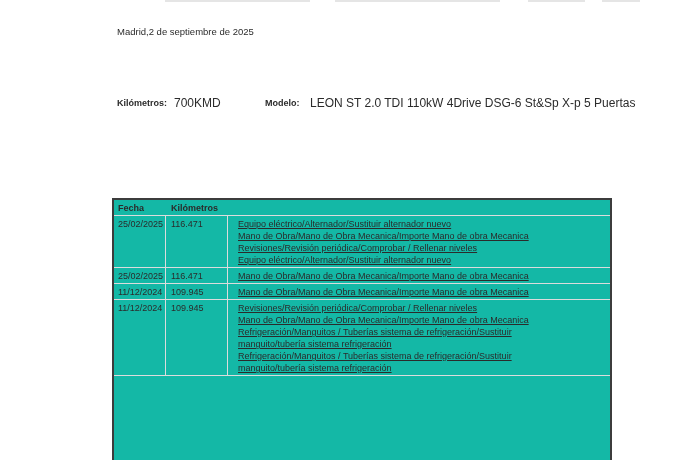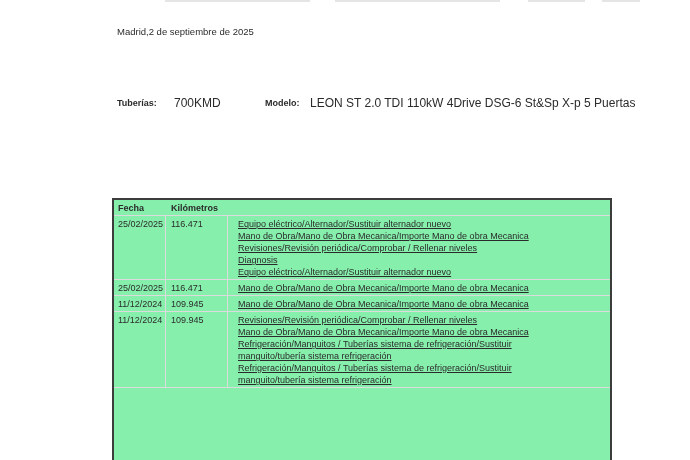--- a/index.html
+++ b/index.html
@@ -36,21 +36,21 @@
   .modelo-label{left:265px;}
   .modelo-value{left:310px;}
 
   .mtable{
     position:absolute;left:112px;top:198px;
     width:500px;height:262px;
     border:2px solid var(--table-border);
     border-bottom:none;
     display:flex;flex-direction:column;
     overflow:hidden;
-    background:#86efac;
+    background:#14b8a6;
   }
   .t-row{display:flex;flex-direction:row;border-bottom:1px solid var(--divider);}
   .t-header{height:16px;font-weight:bold;}
   .t-header .t-cell{border-right:none;}
   .t-cell{
     font-size:9px;line-height:12px;
     padding:2px 2px 1px 4px;
     overflow:hidden;white-space:nowrap;
   }
   .c-fecha{width:52px;border-right:1px solid var(--divider);flex:0 0 52px;}
@@ -63,40 +63,39 @@
 <body>
 
 <div class="remnant r1"></div>
 <div class="remnant r2"></div>
 <div class="remnant r3"></div>
 <div class="remnant r4"></div>
 
 <div class="date-line">Madrid,2 de septiembre de 2025</div>
 
 <div class="fields">
-  <span class="flabel matricula-label">Tuberías:</span>
+  <span class="flabel matricula-label">Kilómetros:</span>
   <span class="fvalue matricula-value">700KMD</span>
   <span class="flabel modelo-label">Modelo:</span>
   <span class="fvalue modelo-value">LEON ST 2.0 TDI 110kW 4Drive DSG-6 St&amp;Sp X-p 5 Puertas</span>
 </div>
 
 <div class="mtable">
   <div class="t-row t-header">
     <div class="t-cell c-fecha">Fecha</div>
     <div class="t-cell c-km">Kilómetros</div>
   </div>
   <div id="table-body" style="display:flex;flex-direction:column;">
   <div class="t-row">
     <div class="t-cell c-fecha">25/02/2025</div>
     <div class="t-cell c-km">116.471</div>
     <div class="t-cell c-mant" style="white-space:normal;padding-right:4px;">
           <div class="m-line">Equipo eléctrico/Alternador/Sustituir alternador nuevo</div>
           <div class="m-line">Mano de Obra/Mano de Obra Mecanica/Importe Mano de obra Mecanica</div>
           <div class="m-line">Revisiones/Revisión periódica/Comprobar / Rellenar niveles</div>
-          <div class="m-line">Diagnosis</div>
           <div class="m-line">Equipo eléctrico/Alternador/Sustituir alternador nuevo</div>
         </div>
   </div>
 
   <div class="t-row">
     <div class="t-cell c-fecha">25/02/2025</div>
     <div class="t-cell c-km">116.471</div>
     <div class="t-cell c-mant" style="white-space:normal;padding-right:4px;">
           <div class="m-line">Mano de Obra/Mano de Obra Mecanica/Importe Mano de obra Mecanica</div>
         </div>

